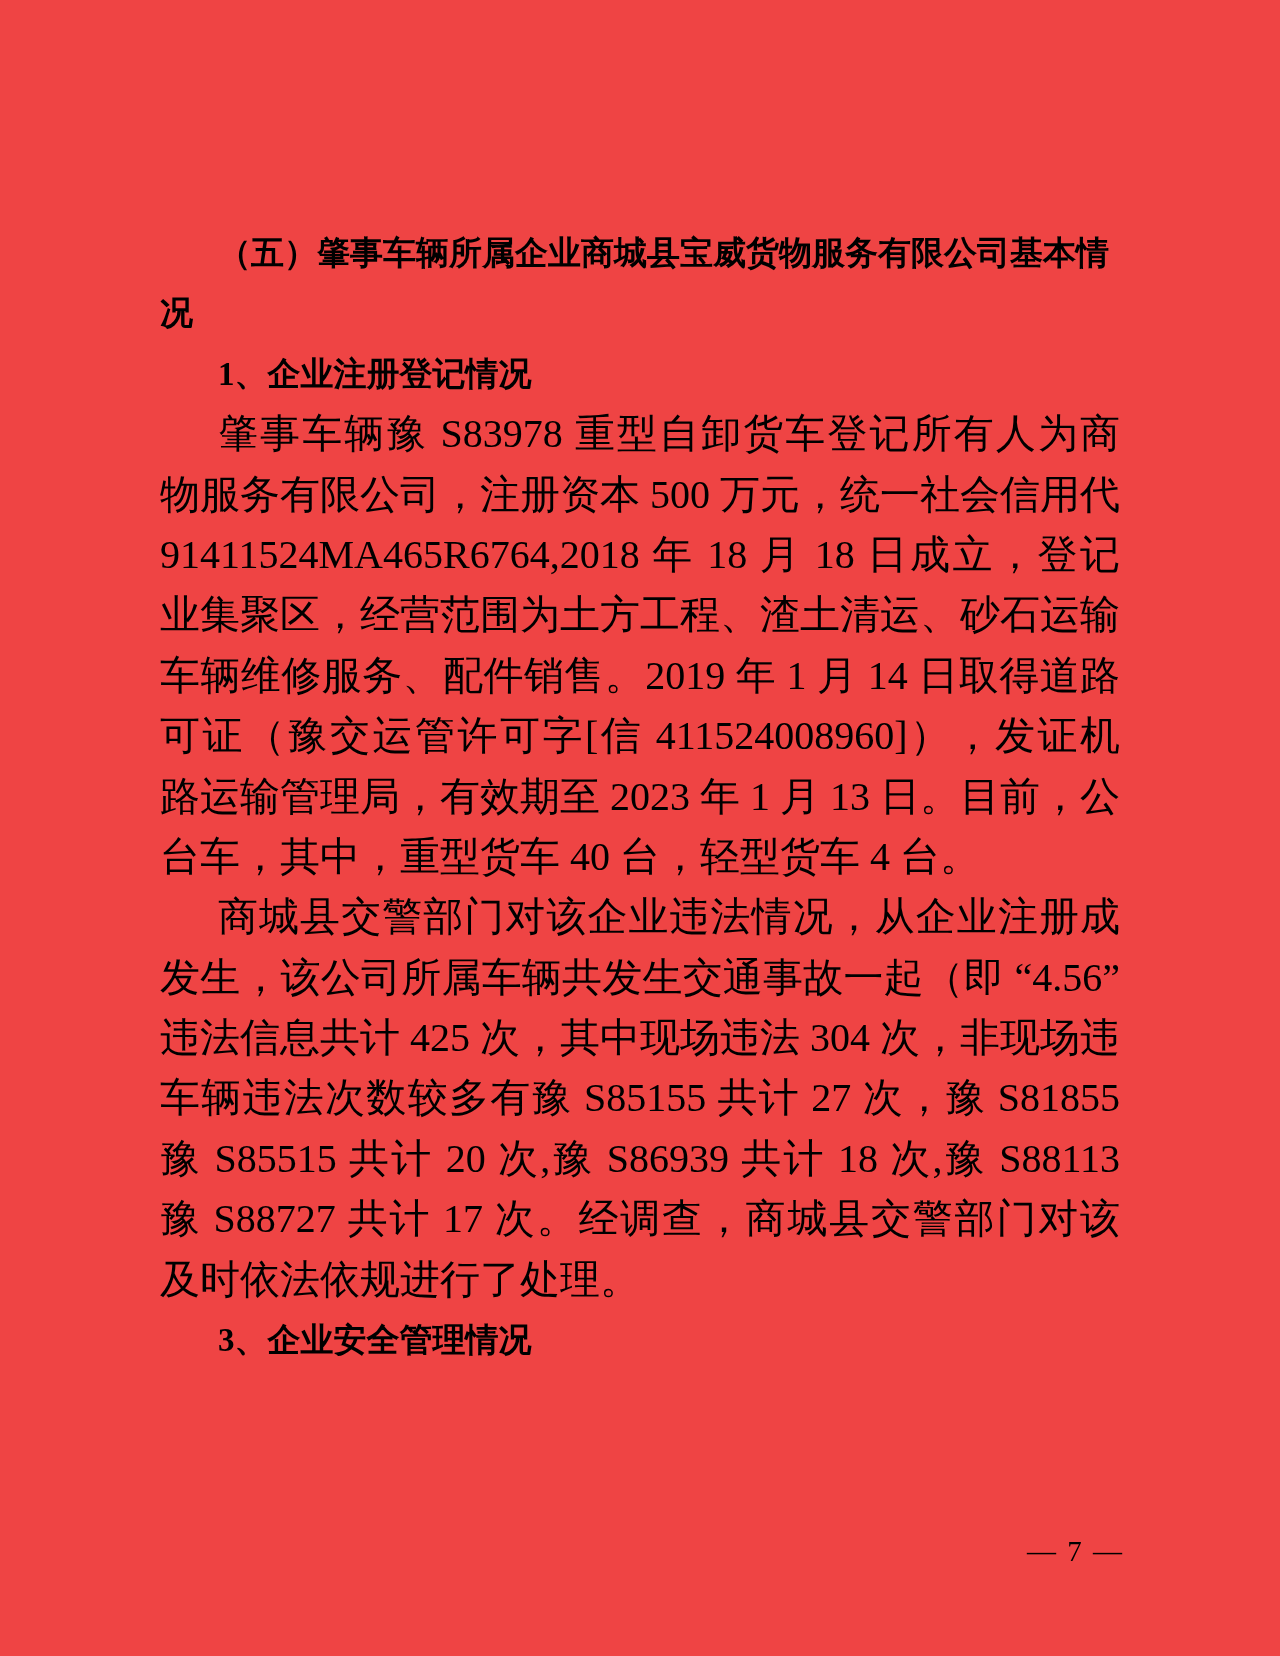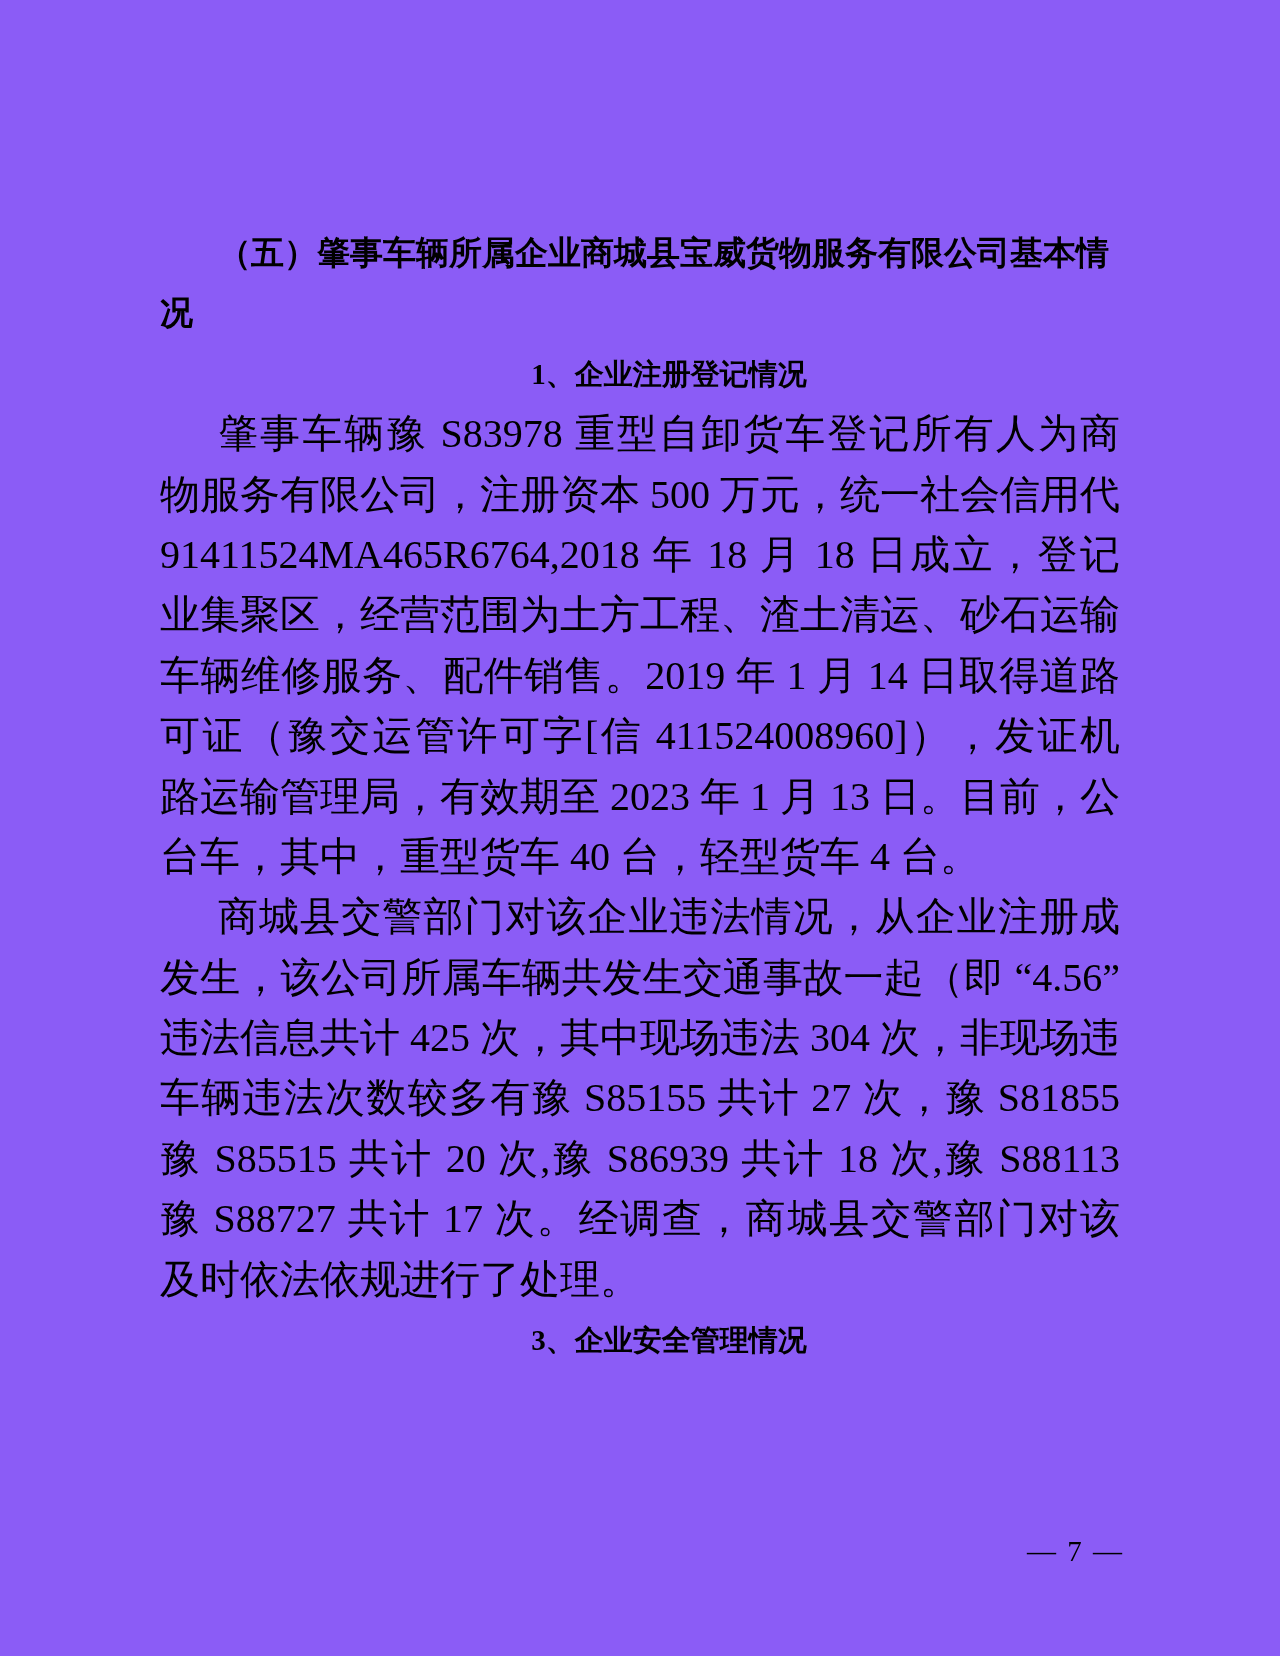--- a/index.html
+++ b/index.html
@@ -4,21 +4,21 @@
 <style>
   html, body {
     margin: 0;
     padding: 0;
     background: #ffffff;
   }
   .page {
     position: relative;
     width: 1280px;
     height: 1656px;
-    background: #8b5cf6;
+    background: #ef4444;
     color: #000000;
     font-family: "Liberation Serif", "DejaVu Serif", serif;
     overflow: hidden;
   }
   .content {
     position: absolute;
     left: 160px;
     top: 223px;
     width: 960px;
   }
@@ -36,22 +36,21 @@
     text-align: justify;
     text-align-last: justify;
   }
   .bold {
     font-weight: bold;
   }
   .heading {
     font-size: 33px;
   }
   .subheading {
-    font-size: 29px;
-    text-align: center;
+    font-size: 33px;
   }
   .footer {
     position: absolute;
     top: 1534px;
     right: 156px;
     font-size: 29px;
     letter-spacing: 2px;
     line-height: 34px;
   }
 </style>

